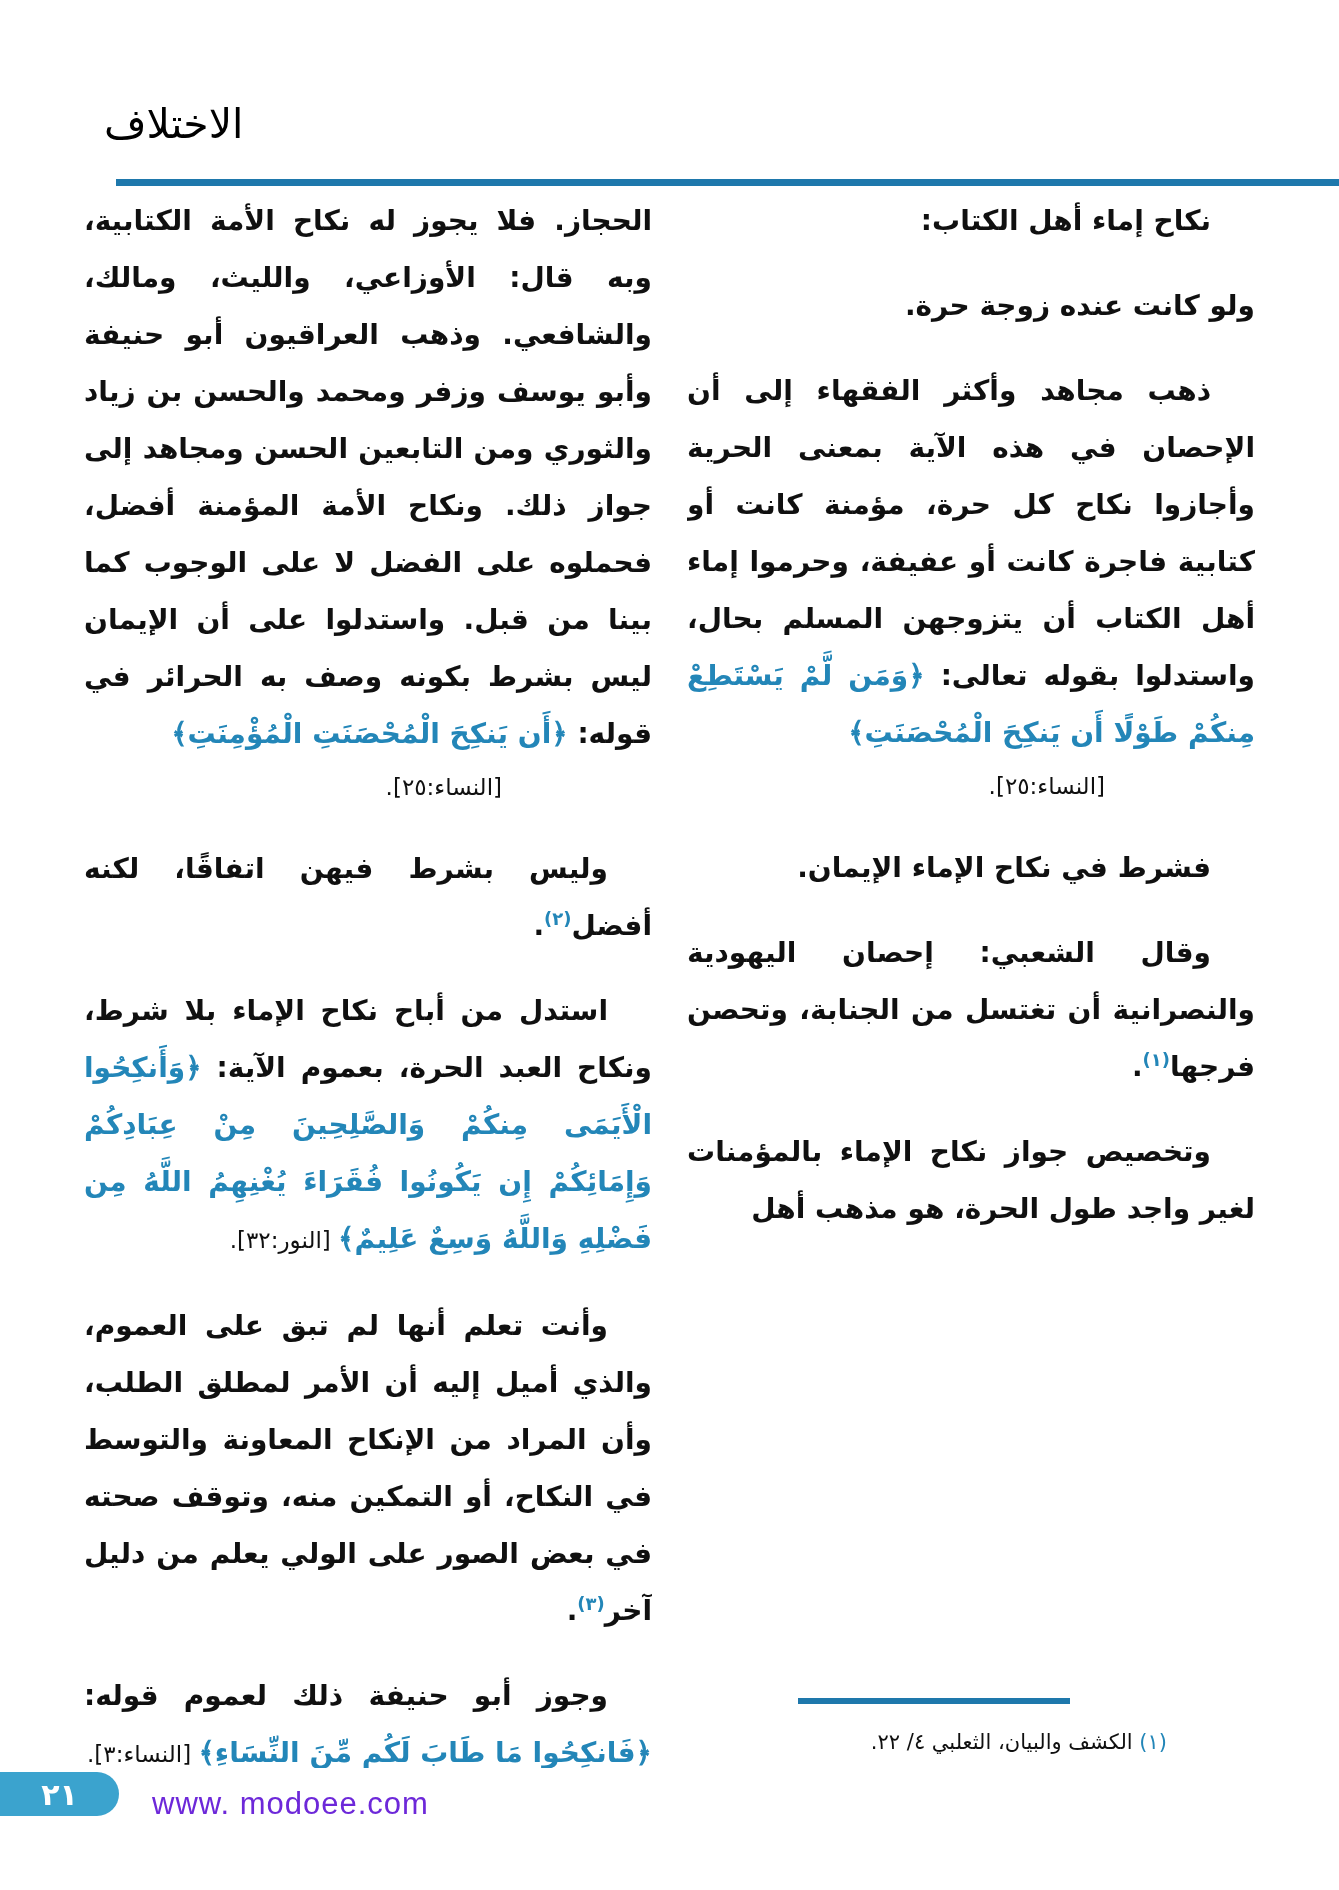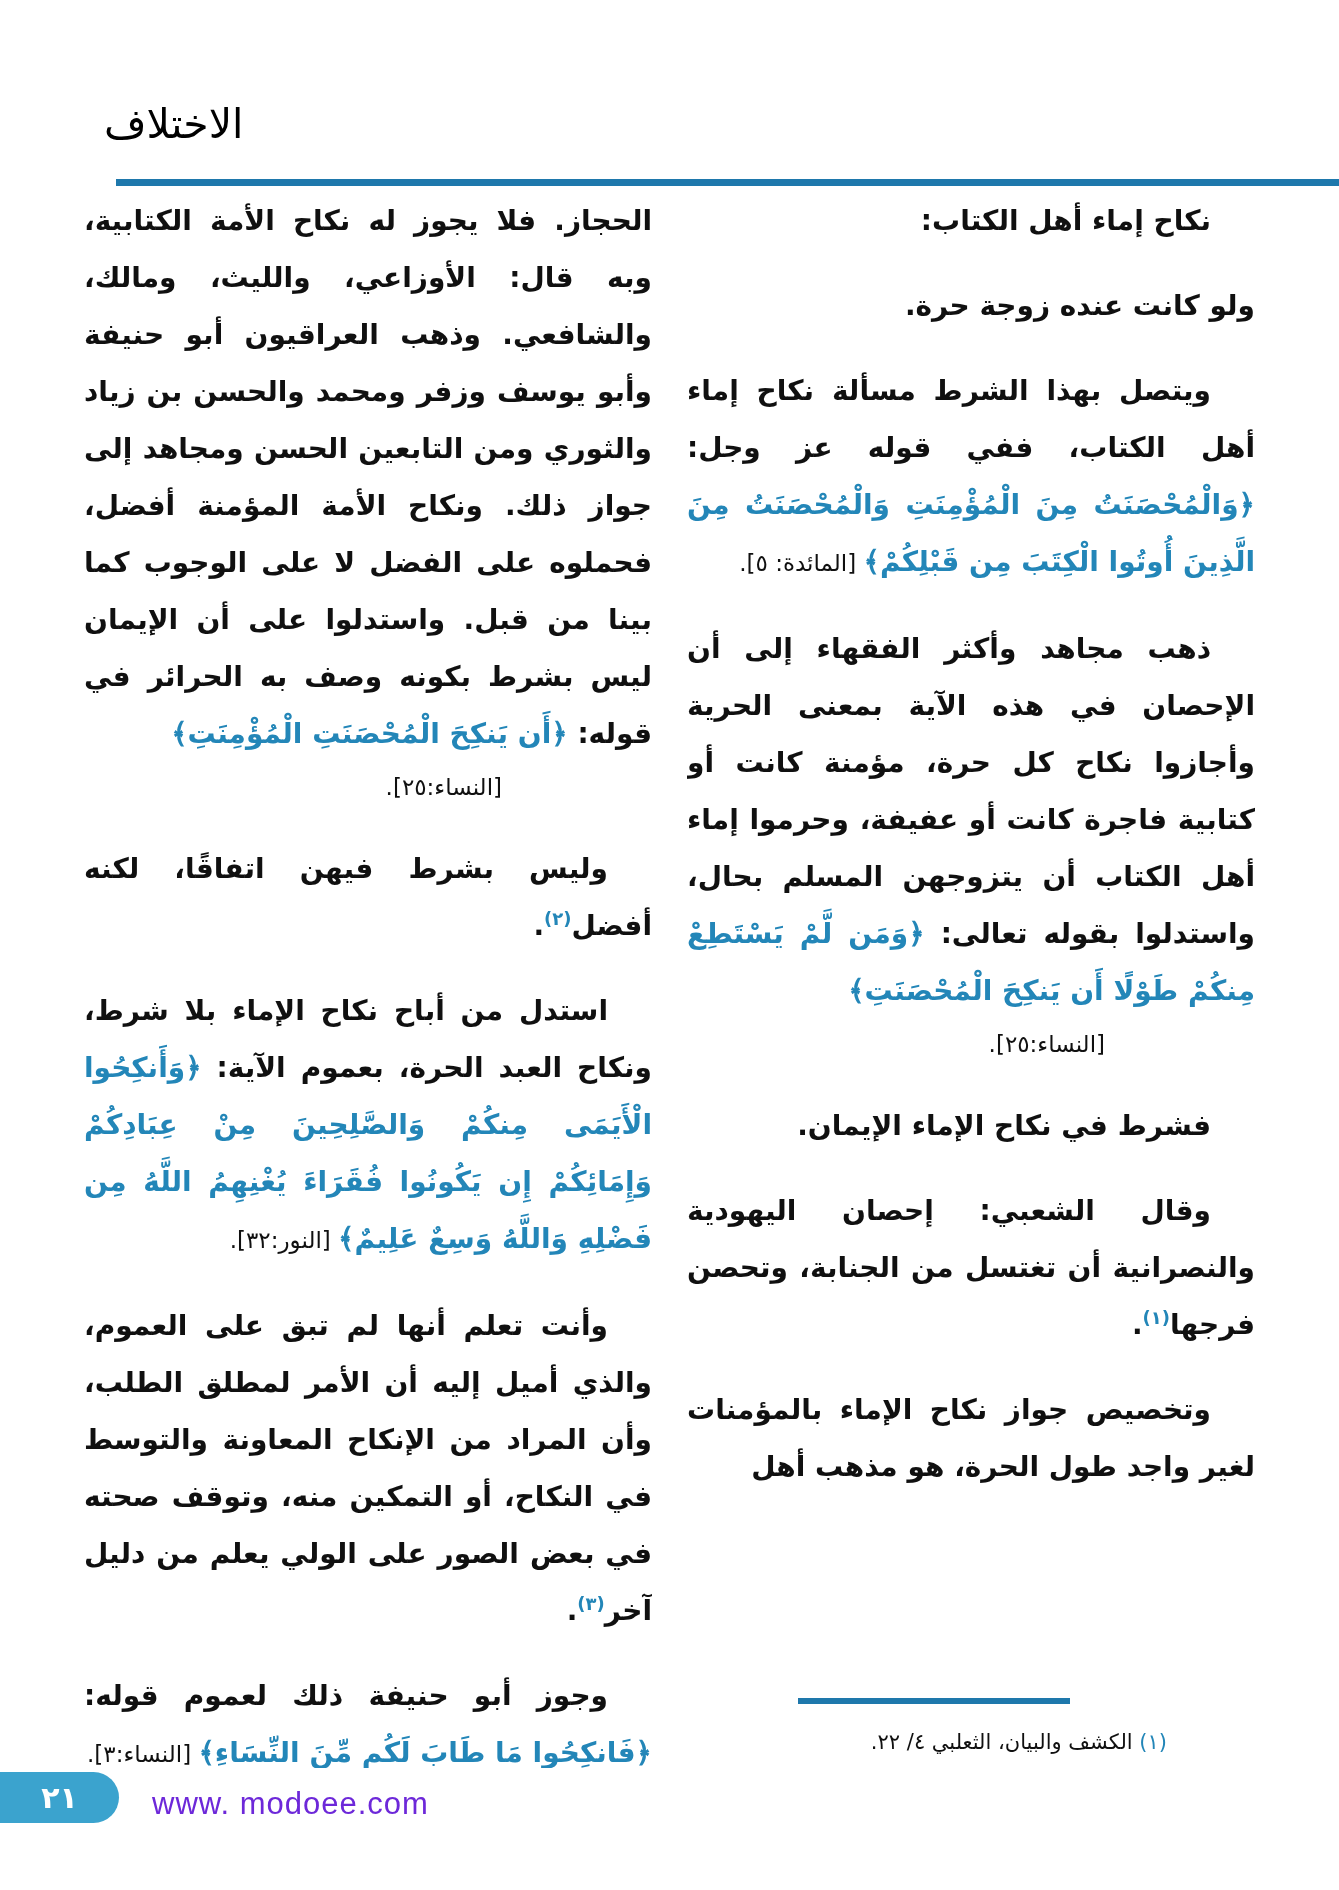--- a/index.html
+++ b/index.html
@@ -43,21 +43,21 @@
   
   .footnotes { margin-top:auto; font-weight:400; font-size:21px; line-height:52px; text-align:right; }
   .fn-rule { height:6px; background:#1E78AC; width:272px; margin:0 95px 12px 0; }
   .col-right .fn-rule { margin-right:185px; }
   .fn-row { padding-right:88px; text-indent:0; }
   .fn-num { color:#2386B8; }
   .fn-text { color:#101010; }
 
   
   .page-badge {
-    position:absolute; top:1772px; left:0; width:119px; height:51px;
+    position:absolute; top:1772px; left:0; width:119px; height:44px;
     background:#3BA3CE; border-radius:0 29px 29px 0;
     display:flex; align-items:center; justify-content:center;
     color:#ffffff; font-size:30px; font-weight:700;
   }
   .footer-url {
     position:absolute; top:1786px; left:152px;
     font-family:Liberation Sans, sans-serif;
     font-size:31px; color:#6d28d9; text-decoration:none; letter-spacing:1px;
   }
 </style>
@@ -65,21 +65,20 @@
 <body>
 
 <div class="header-title">الاختلاف</div>
 <div class="header-rule"></div>
 
 <div class="content">
 
   <div class="column col-right">
     <p class="para"><span>نكاح إماء أهل الكتاب:</span></p>
     <p class="para no-indent"><span>ولو كانت عنده زوجة حرة.</span></p>
-    <p class="para"><span>ويتصل بهذا الشرط مسألة نكاح إماء أهل الكتاب، ففي قوله عز وجل: </span><span class="quran">﴿وَالْمُحْصَنَتُ مِنَ الْمُؤْمِنَتِ وَالْمُحْصَنَتُ مِنَ الَّذِينَ أُوتُوا الْكِتَبَ مِن قَبْلِكُمْ﴾</span><span class="ref"> [المائدة: ٥].</span></p>
     <p class="para"><span>ذهب مجاهد وأكثر الفقهاء إلى أن الإحصان في هذه الآية بمعنى الحرية وأجازوا نكاح كل حرة، مؤمنة كانت أو كتابية فاجرة كانت أو عفيفة، وحرموا إماء أهل الكتاب أن يتزوجهن المسلم بحال، واستدلوا بقوله تعالى: </span><span class="quran">﴿وَمَن لَّمْ يَسْتَطِعْ مِنكُمْ طَوْلًا أَن يَنكِحَ الْمُحْصَنَتِ﴾</span><span class="refline">[النساء:٢٥].</span></p>
     <p class="para"><span>فشرط في نكاح الإماء الإيمان.</span></p>
     <p class="para"><span>وقال الشعبي: إحصان اليهودية والنصرانية أن تغتسل من الجنابة، وتحصن فرجها</span><sup class="fn-marker">(١)</sup><span>.</span></p>
     <p class="para"><span>وتخصيص جواز نكاح الإماء بالمؤمنات لغير واجد طول الحرة، هو مذهب أهل</span></p>
 
     <div class="footnotes">
       <div class="fn-rule"></div>
       <div class="fn-row"><span class="fn-num">(١)</span> <span class="fn-text">الكشف والبيان، الثعلبي ٤/ ٢٢.</span></div>
     </div>
   </div>

